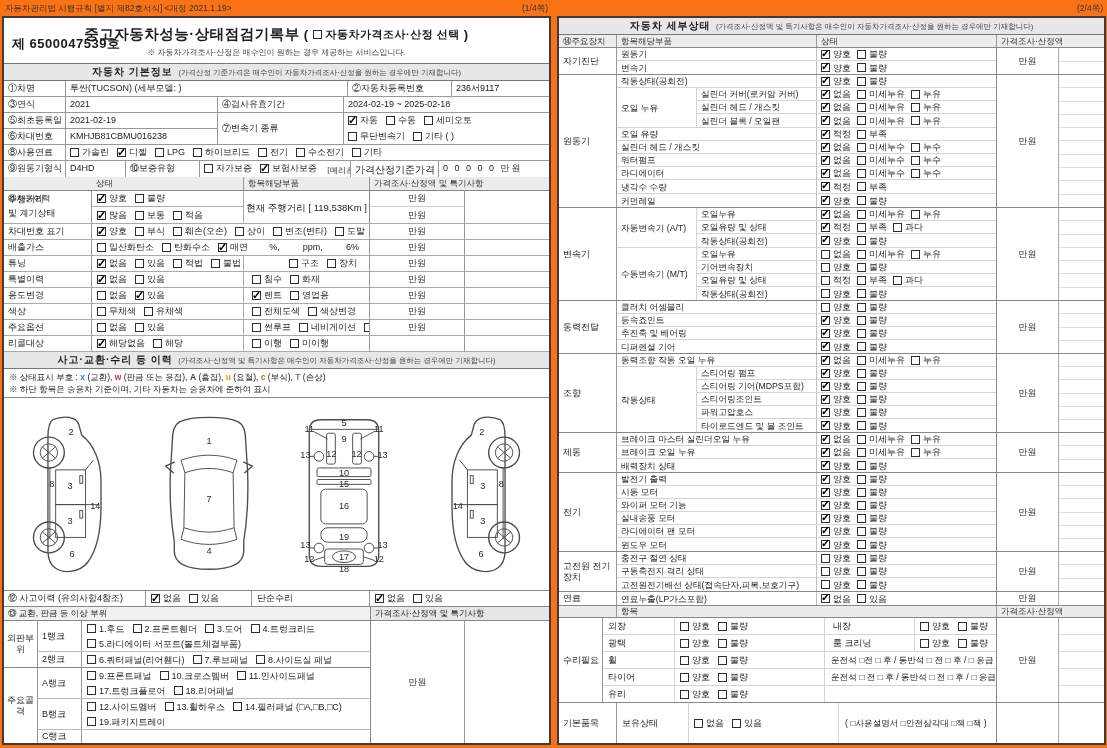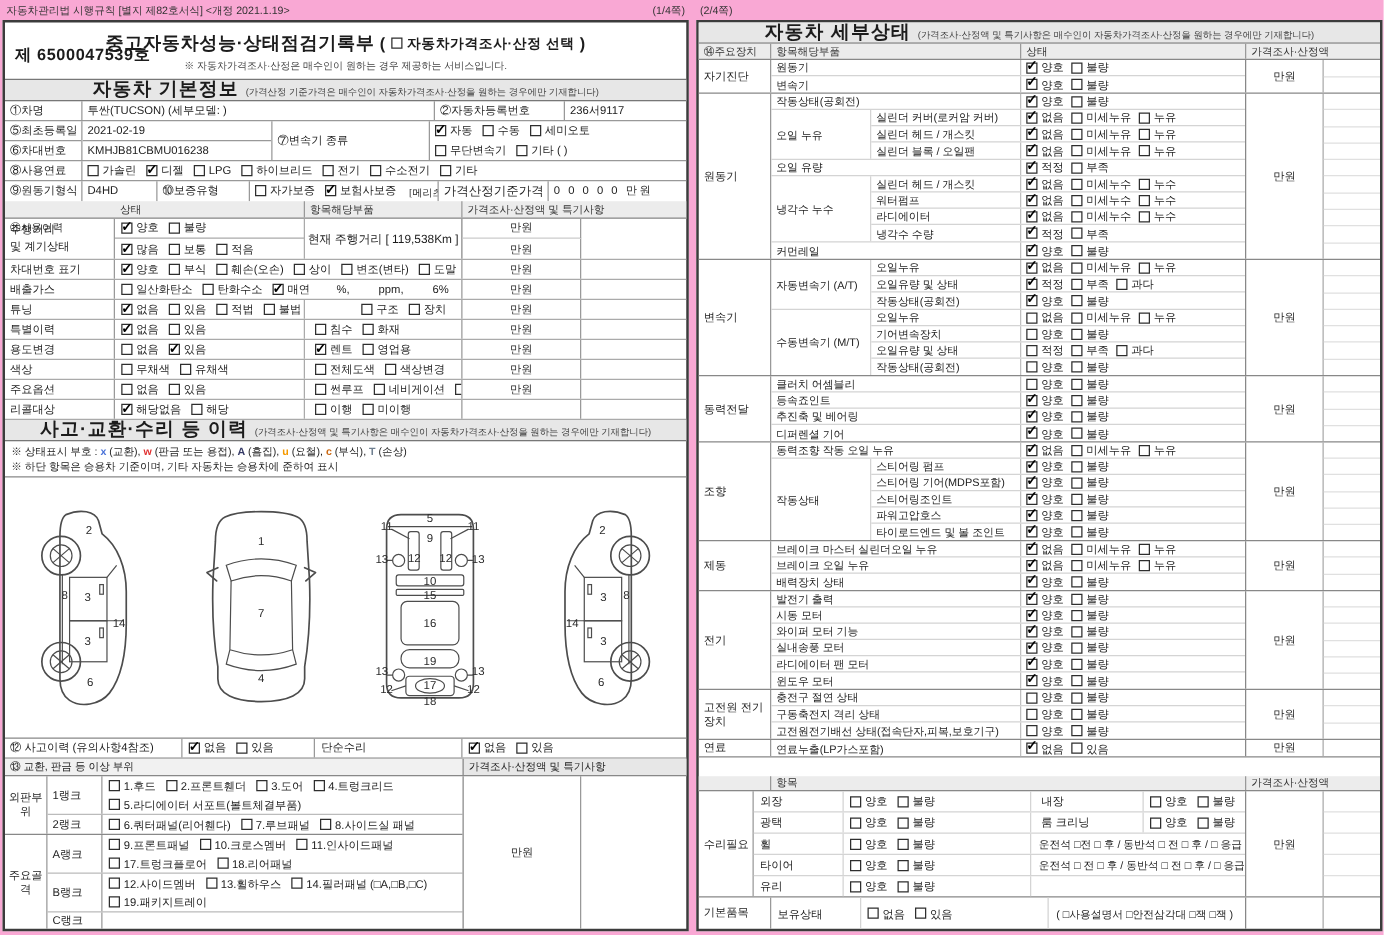--- a/index.html
+++ b/index.html
@@ -1,34 +1,34 @@
 <!DOCTYPE html>
 <html><head>
 <meta charset="utf-8">
 <style>
   html,body{margin:0;padding:0;background:#fff;}
   body{width:1107px;height:748px;font-family:"Liberation Sans",sans-serif;color:#1c1c1c;overflow:hidden;}
-  .canvas{position:relative;width:1107px;height:748px;background:#f9a8d4;}
+  .canvas{position:relative;width:1107px;height:748px;background:#f97316;}
   .page{position:absolute;top:0;width:553px;height:748px;}
   #p1{left:0;} #p2{left:555px;}
   .pagehead{display:flex;justify-content:space-between;font-size:8.5px;color:#333;padding:3px 5px 0 5px;height:13px;box-sizing:border-box;}
-  #p2 .pagehead{justify-content:flex-start;}
+  #p2 .pagehead{justify-content:flex-end;}
   .box{position:absolute;top:16px;left:2px;right:2px;bottom:3px;border:2px solid #3c3c3c;background:#fff;display:flex;flex-direction:column;font-size:9px;box-sizing:border-box;}
   *{box-sizing:border-box;}
 
   
   .titlerow{position:relative;border-bottom:1px solid #777;height:46px;flex:none;}
   .docno{position:absolute;left:8px;top:17px;font-weight:bold;font-size:13px;letter-spacing:0.5px;}
   .titlemid{text-align:center;padding-top:7px;}
   .title{font-size:14.5px;font-weight:bold;letter-spacing:0.5px;display:inline-flex;align-items:center;gap:4px;}
   .title .paren{font-weight:bold;font-size:13px;}
   .titlenote{font-size:8px;color:#444;margin-top:3px;}
 
   .sechead{background:#e7e7e7;border-bottom:1px solid #777;text-align:center;height:17px;line-height:16px;flex:none;white-space:nowrap;overflow:hidden;}
-  .sechead b{font-size:15px;letter-spacing:1px;}
+  .sechead b{font-size:10px;letter-spacing:1px;}
   .sechead .note{font-size:7.5px;color:#444;margin-left:3px;}
 
   
   .cb{display:inline-block;width:9px;height:9px;border:1px solid #2e2e2e;background:#fff;position:relative;flex:none;}
   .cb.on::after{content:"✓";position:absolute;left:-1px;top:-4px;font-size:11px;font-weight:700;color:#000;}
   .opt{display:inline-flex;align-items:center;gap:3px;margin-right:8px;white-space:nowrap;}
 
   
   .brow{display:flex;border-bottom:1px solid #999;height:16px;line-height:15px;flex:none;}
   .brow.h32{height:32px;}
@@ -113,21 +113,21 @@
   .sgroup{display:flex;}
   .sgroup:not(:last-child){border-bottom:1px solid #d4d4d4;}
   .scell{width:80px;border-right:1px solid #d4d4d4;display:flex;align-items:center;padding-left:4px;font-size:8.7px;line-height:10px;}
   .srows{flex:1;display:flex;flex-direction:column;}
   .gp{width:62px;border-left:1px solid #888;display:flex;align-items:center;justify-content:center;flex:none;}
   .gt{width:46px;border-left:1px solid #aaa;display:flex;flex-direction:column;flex:none;}
   .gt>div{flex:1;}
   .gt>div:not(:last-child){border-bottom:1px solid #e0e0e0;}
 
   
-  .ehead{display:flex;background:#ececec;height:12px;line-height:11px;font-size:8.5px;color:#333;border-bottom:1px solid #888;flex:none;margin-top:15px;}
+  .ehead{display:flex;background:#ececec;height:12px;line-height:11px;font-size:8.5px;color:#333;border-bottom:1px solid #888;flex:none;}
   .ehead .e1{width:58px;border-right:1px solid #999;}
   .ehead .e2{flex:1;padding-left:4px;}
   .ehead .e3{width:108px;border-left:1px solid #999;padding-left:4px;}
   .egroup{display:flex;border-bottom:1px solid #888;flex:none;}
   .egroup.grow{flex:1;border-bottom:none;}
   .erow{display:flex;height:17px;line-height:16px;flex:1;}
   .erow:not(:last-child){border-bottom:1px solid #d4d4d4;}
   .eitem{width:72px;padding-left:5px;border-right:1px solid #d4d4d4;display:flex;align-items:center;}
   .eopts{width:150px;padding-left:5px;border-right:1px solid #d4d4d4;display:flex;align-items:center;}
   .eitem2{width:90px;padding-left:8px;border-right:1px solid #d4d4d4;display:flex;align-items:center;}
@@ -163,20 +163,26 @@
       <div class="sechead">
         <b>자동차 기본정보</b>
         <span class="note">(가격산정 기준가격은 매수인이 자동차가격조사·산정을 원하는 경우에만 기재합니다)</span>
       </div>
 
       <div class="brow">
         <div class="c w62">①차명</div>
         <div class="c w282">투싼(TUCSON) (세부모델: )</div>
         <div class="c w104">②자동차등록번호</div>
         <div class="c flex1 last">236서9117</div>
+      </div>
+      <div class="brow">
+        <div class="c w62">③연식</div>
+        <div class="c w152">2021</div>
+        <div class="c w126">④검사유효기간</div>
+        <div class="c flex1 last">2024-02-19 ~ 2025-02-18</div>
       </div>
       <div class="brow h32">
         <div class="c w62 stack">
           <div>⑤최초등록일</div>
           <div>⑥차대번호</div>
         </div>
         <div class="c w152 stack">
           <div>2021-02-19</div>
           <div>KMHJB81CBMU016238</div>
         </div>
@@ -885,21 +891,20 @@
                     <span class="cb on"></span>
                     <span>적정</span>
                   </span>
                   <span class="opt">
                     <span class="cb"></span>
                     <span>부족</span>
                   </span>
                 </div>
               </div>
               <div class="sgroup">
-                <div class="scell">냉각수 누수</div>
                 <div class="srows">
                   <div class="drow">
                     <div class="ditem">실린더 헤드 / 개스킷</div>
                     <div class="dstate">
                       <span class="opt">
                         <span class="cb on"></span>
                         <span>없음</span>
                       </span>
                       <span class="opt">
                         <span class="cb"></span>

